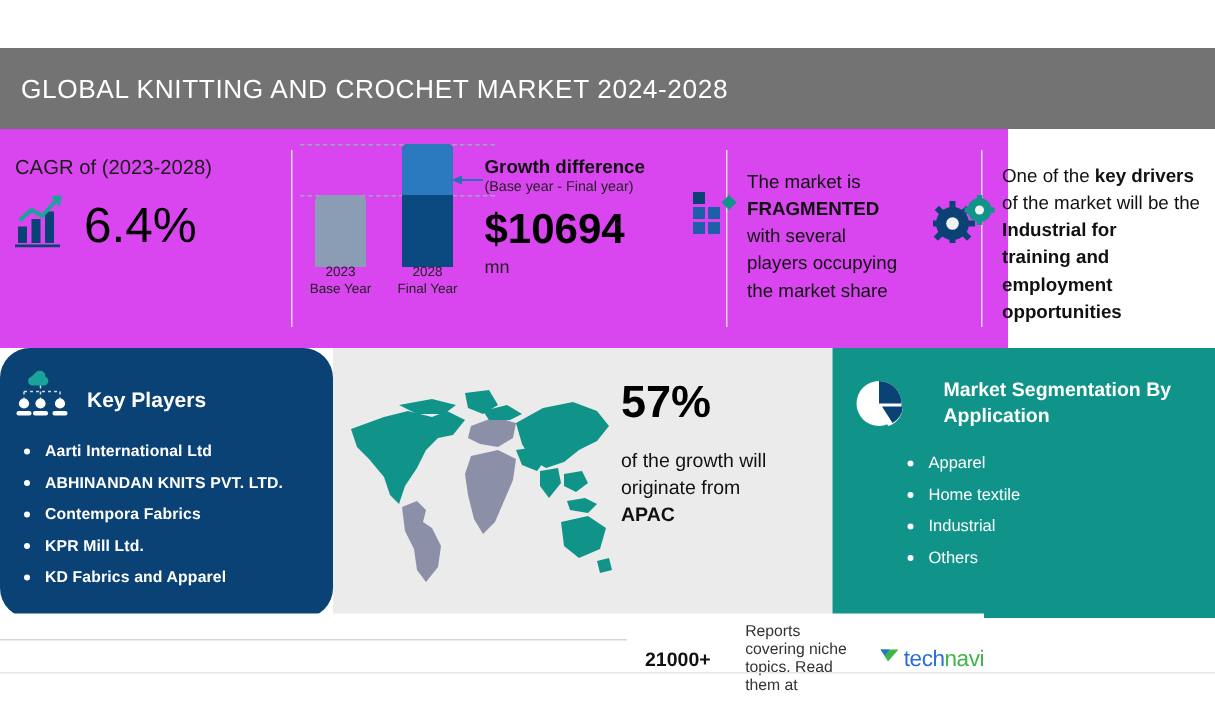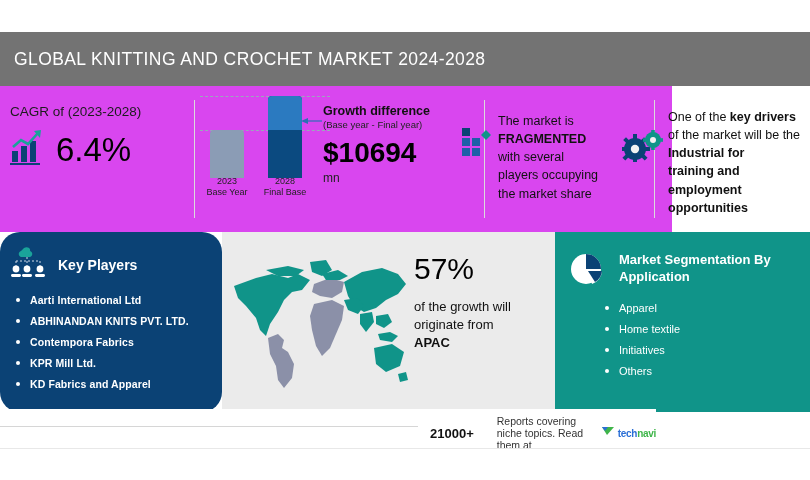--- a/index.html
+++ b/index.html
@@ -78,44 +78,44 @@
     position:relative;padding-left:14px;letter-spacing:.1px;
   }
   .players-list li:before{
     content:"";position:absolute;left:0;top:4px;width:4px;height:4px;
     border-radius:50%;background:#ffffff;
   }
 
   .apac{position:absolute;left:222px;top:0;width:333px;height:180px;background:#ebebeb;}
   .mapwrap{position:absolute;left:4px;top:16px;width:186px;height:148px;}
   .apac-text{position:absolute;left:192px;top:22px;width:140px;}
-  .apac-pct{font-size:30px;font-weight:normal;color:#000;line-height:1;}
+  .apac-pct{font-size:30px;font-weight:bold;color:#000;line-height:1;}
   .apac-desc{font-size:13px;color:#111;line-height:1.4;margin-top:14px;}
   .apac-desc b{font-weight:bold;}
 
   .seg{position:absolute;left:555px;top:0;width:255px;height:180px;background:#109489;}
-  .seg-head{display:flex;align-items:flex-start;gap:14px;padding:20px 6px 0 14px;}
+  .seg-head{display:flex;align-items:flex-start;gap:24px;padding:20px 6px 0 14px;}
   .seg-title{color:#fff;font-size:13px;font-weight:bold;line-height:1.3;width:170px;}
   .seg-list{list-style:none;margin:10px 0 0 0;padding:0 0 0 50px;}
   .seg-list li{
     color:#ffffff;font-size:11px;margin-bottom:9px;position:relative;padding-left:14px;
   }
   .seg-list li:before{
     content:"";position:absolute;left:0;top:4px;width:4px;height:4px;
     border-radius:50%;background:#ffffff;
   }
 
   
   .footer{position:absolute;left:0;top:409px;width:656px;height:36px;background:#ffffff;}
   .footer-line{position:absolute;left:0;top:17px;width:418px;height:1px;background:#d6d6d6;}
   .footer-inner{position:absolute;left:430px;top:6px;display:flex;align-items:center;gap:7px;}
   .f-count{font-size:13px;font-weight:bold;color:#111;}
   .f-text{font-size:10.5px;color:#333;padding-left:16px;}
   .f-logo{display:flex;align-items:center;gap:3px;margin-left:10px;}
-  .f-logo-text{font-size:10px;font-weight:bold;letter-spacing:-.3px;text-align:right;}
+  .f-logo-text{font-size:15px;font-weight:normal;letter-spacing:-.3px;text-align:right;}
   .t-blue{color:#2b6fd6;}
   .t-green{color:#3fb54a;}
   .divider-bottom{position:absolute;left:0;top:448px;width:810px;height:1px;background:#e8e8e8;}
 </style>
 </head>
 <body>
 
 <div class="canvas">
 
   <div class="header">
@@ -152,21 +152,21 @@
         <div class="bar bar-2023"></div>
         <div class="bar bar-2028">
           <div class="grow"></div>
         </div>
         <div class="bar-cap cap-2023">
           <div>2023</div>
           <div>Base Year</div>
         </div>
         <div class="bar-cap cap-2028">
           <div>2028</div>
-          <div>Final Base</div>
+          <div>Final Year</div>
         </div>
       </div>
     </div>
 
     <div class="growth-note">
       <span class="arrow">
         <svg width="22" height="10" viewBox="0 0 22 10">
           <line x1="21" y1="5" x2="5" y2="5" stroke="#2b6fb5" stroke-width="1.2"></line>
           <polygon points="0,5 7,2 7,8" fill="#2b6fb5"></polygon>
         </svg>
@@ -315,21 +315,21 @@
             <path d="M19 20 L34 20 A15 15 0 0 1 24 33 Z" fill="#0b4275" opacity="0.0"></path>
             <path d="M19 19 L33 19 A14 14 0 0 1 23 32 Z" fill="#ffffff"></path>
             <path d="M19 19 L33 19 A14 14 0 0 1 26 30 Z" fill="#0b4275"></path>
           </svg>
         </span>
         <span class="seg-title">Market Segmentation By Application</span>
       </div>
       <ul class="seg-list">
         <li>Apparel</li>
         <li>Home textile</li>
-        <li>Initiatives</li>
+        <li>Industrial</li>
         <li>Others</li>
       </ul>
     </div>
   </div>
 
   <div class="footer">
     <div class="footer-line"></div>
     <div class="footer-inner">
       <span class="f-count">21000+</span>
       <span class="f-text">Reports covering niche topics. Read them at</span>

